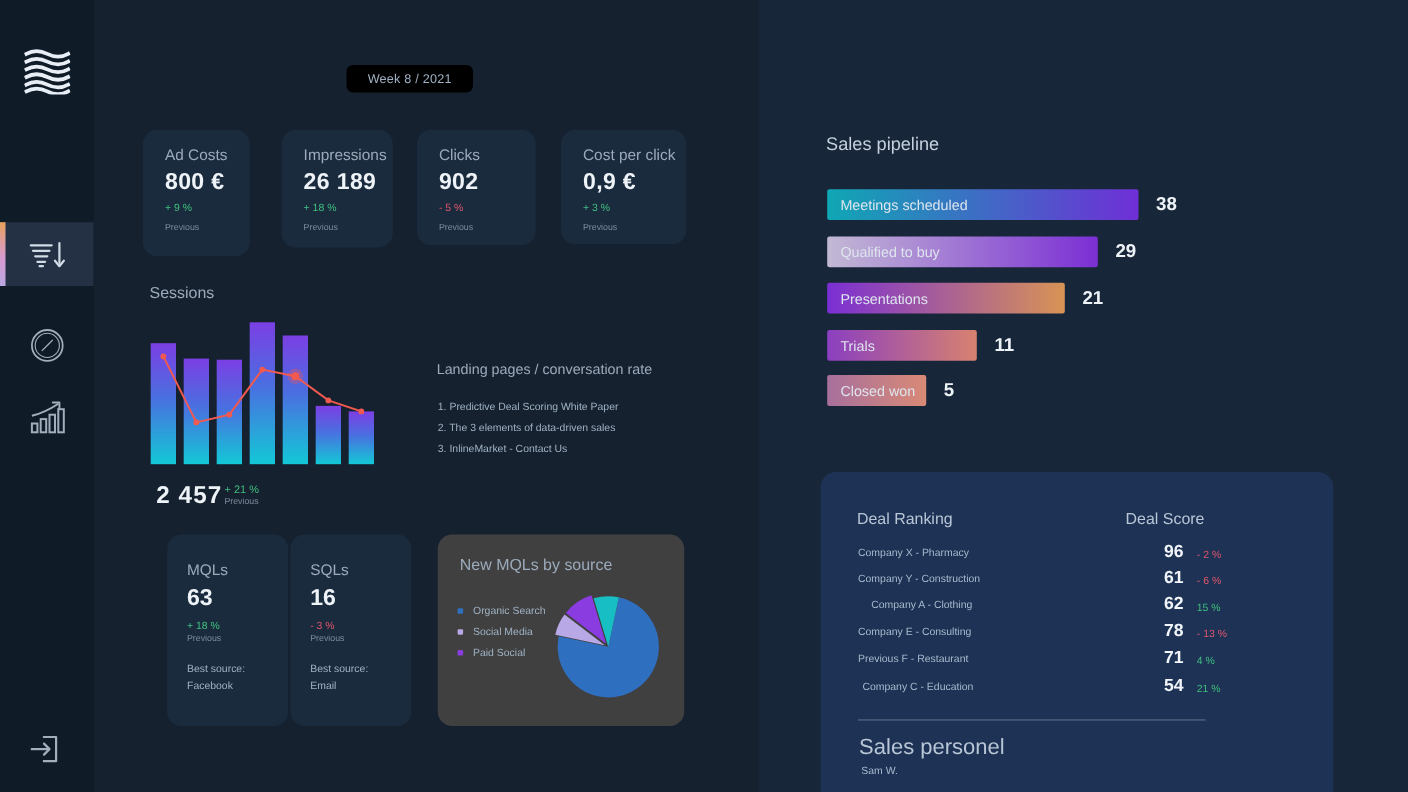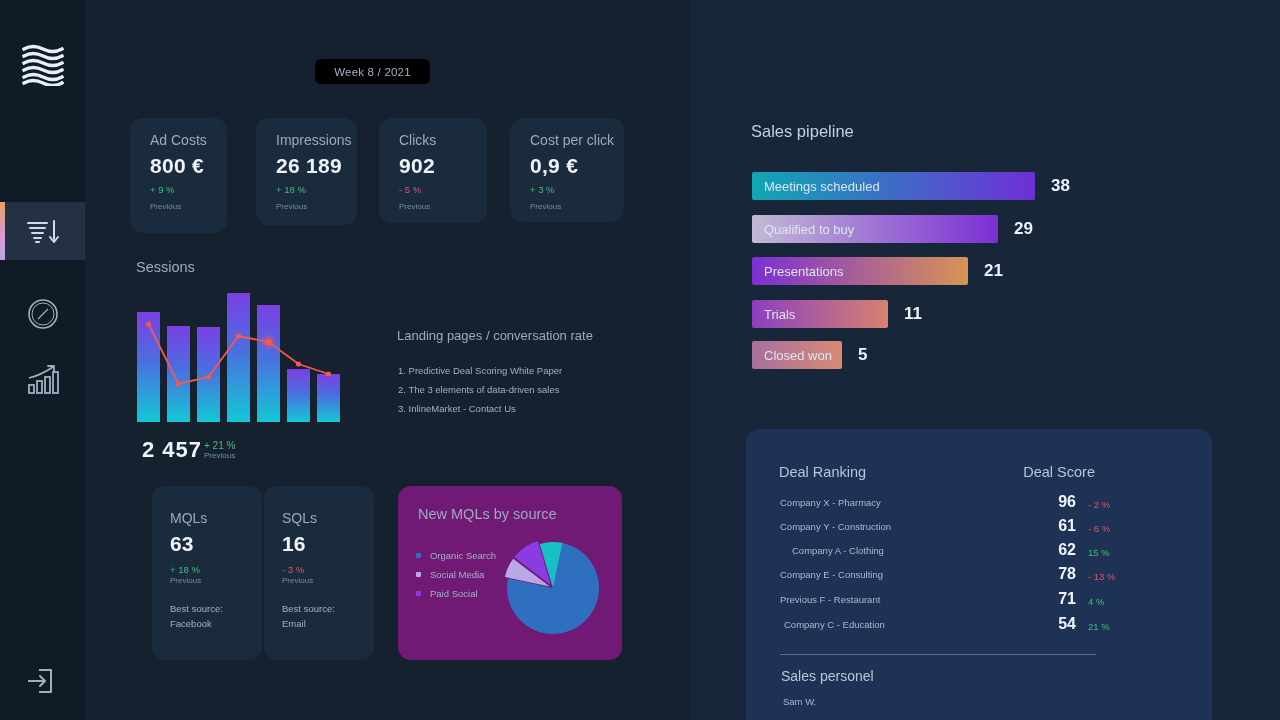--- a/index.html
+++ b/index.html
@@ -74,21 +74,21 @@
   
   .lead-card { position:absolute; top:486px; width:110px; height:174px; border-radius:13px; background:#1b2b3e; }
   .lead-label { position:absolute; left:18px; top:24px; font-size:14px; color:#9cabbb; }
   .lead-value { position:absolute; left:18px; top:46px; font-size:21px; font-weight:bold; color:#eef3f8; }
   .lead-delta { position:absolute; left:18px; top:78px; font-size:9.5px; }
   .lead-prev  { position:absolute; left:18px; top:90px; font-size:8px; color:#7c8c9d; }
   .lead-src-label { position:absolute; left:18px; top:117px; font-size:9.5px; color:#9fb2c4; }
   .lead-src-value { position:absolute; left:18px; top:132px; font-size:9.5px; color:#9fb2c4; }
 
   
-  .pie-card { position:absolute; left:398px; top:486px; width:224px; height:174px; border-radius:13px; background:#701a75; }
+  .pie-card { position:absolute; left:398px; top:486px; width:224px; height:174px; border-radius:13px; background:#404040; }
   .pie-title { position:absolute; left:20px; top:20px; font-size:14.5px; color:#9cabbb; }
   .pie-legend { position:absolute; left:18px; top:60px; }
   .legend-row { display:flex; align-items:center; height:19px; }
   .legend-dot { width:5px; height:5px; border-radius:1px; margin-right:9px; }
   .legend-text { font-size:9.5px; color:#9fb2c4; }
   .pie-svg { position:absolute; left:105px; top:52px; }
 
   
   .pipeline-title { position:absolute; left:751px; top:122px; font-size:16.5px; color:#c4d0dc; }
   .funnel-row { position:absolute; left:752px; height:28px; }
@@ -103,21 +103,21 @@
                border-radius:14px 14px 0 0; background:#1d3254; }
   .deal-head-left  { position:absolute; left:33px; top:35px; font-size:14.5px; color:#b8c6d6; }
   .deal-head-right { position:absolute; right:117px; top:35px; font-size:14.5px; color:#b8c6d6; }
   .deal-row { position:absolute; left:0; width:466px; height:24px; }
   .deal-name  { position:absolute; font-size:9.5px; color:#a8bacd; }
   .deal-score { position:absolute; left:290px; width:40px; text-align:right;
                 font-size:16px; font-weight:bold; color:#f1f5fa; }
   .deal-pct   { position:absolute; left:342px; font-size:9.5px; }
   .deal-div   { position:absolute; left:780px; top:654px; width:316px; height:1px;
                 background:linear-gradient(90deg,#8d9eb4,#8d9eb4); opacity:.55; }
-  .personel-title { position:absolute; left:781px; top:668px; font-size:14px; color:#b8c6d6; }
+  .personel-title { position:absolute; left:781px; top:668px; font-size:20px; color:#b8c6d6; }
   .personel-name  { position:absolute; left:783px; top:696px; font-size:9.5px; color:#a8bacd; }
 </style>
 </head>
 <body>
 
 <div class="app">
 
   <div class="bg-far-left"></div>
   <div class="bg-main"></div>
   <div class="bg-right"></div>

